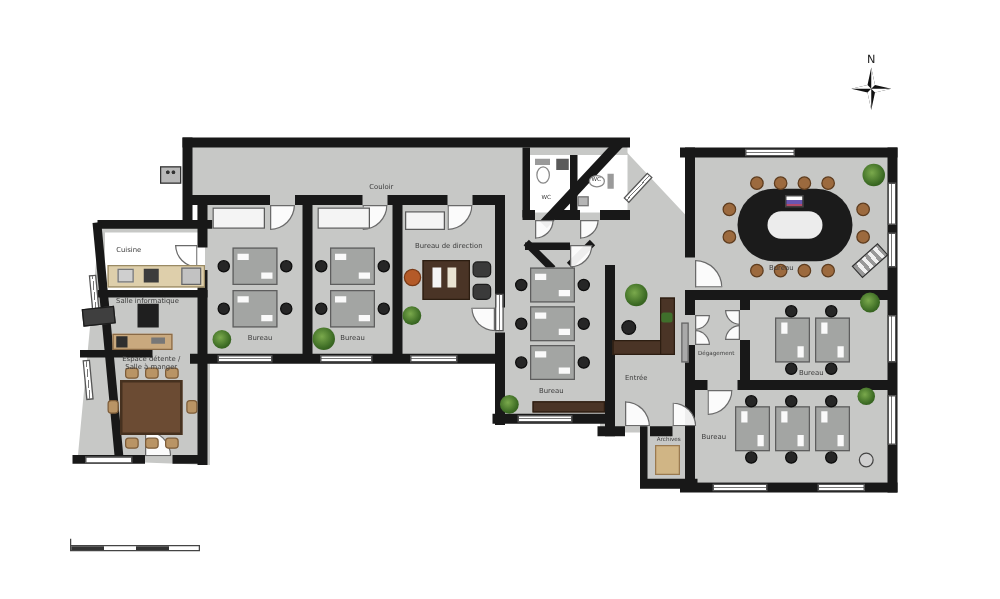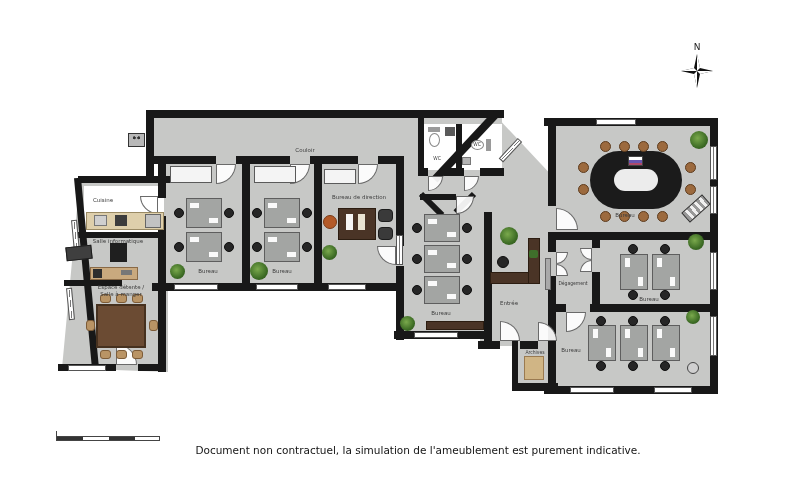--- a/index.html
+++ b/index.html
@@ -284,15 +284,14 @@
     <path d="M16,16 L19,30 L32,33 L19,36 L16,50 L13,36 L0,33 L13,30 Z" fill="#111"></path>
     <path d="M16,16 L16,33 L19,30 Z" fill="#fff"></path>
     <path d="M32,33 L16,33 L19,36 Z" fill="#fff"></path>
     <path d="M16,50 L16,33 L13,36 Z" fill="#fff"></path>
     <path d="M0,33 L16,33 L13,30 Z" fill="#fff"></path>
   </svg>
 
   <div style="position:absolute;left:56px;top:436px;width:104px;height:5px;border:1px solid #444;box-sizing:border-box;background:repeating-linear-gradient(90deg,#333 0 26px,#fff 26px 52px);"></div>
   <div style="position:absolute;left:56px;top:431px;width:1px;height:5px;background:#444;"></div>
 
-  <div class="footer" style="left:418px;top:444px;transform:translateX(-50%);">Document non contractuel, la simulation de l'ameublement est purement indicative.</div>
 
 </div>
 
 </body></html>

